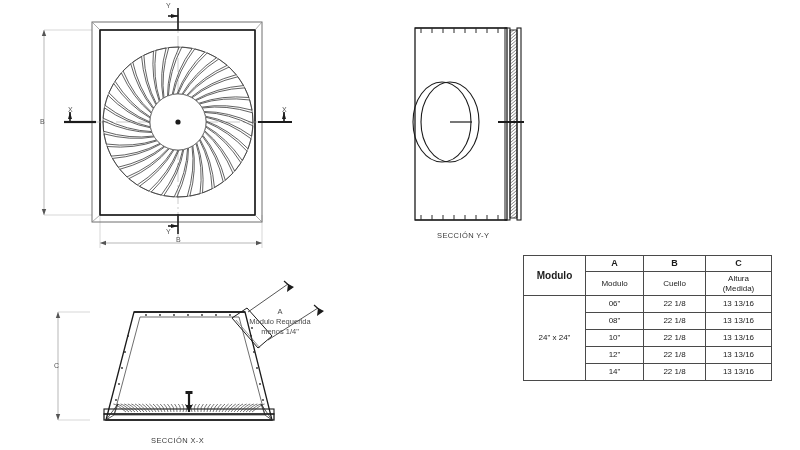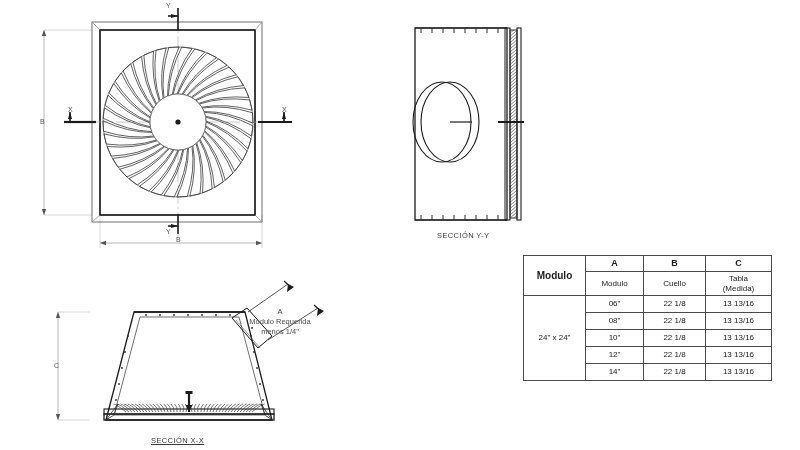--- a/index.html
+++ b/index.html
@@ -373,21 +373,21 @@
   <span class="dimlabel" style="left:40px; top:118px;">B</span>
   <span class="dimlabel" style="left:176px; top:236px;">B</span>
   <span class="dimlabel" style="left:166px; top:2px;">Y</span>
   <span class="dimlabel" style="left:166px; top:228px;">Y</span>
   <span class="dimlabel" style="left:68px; top:106px;">X</span>
   <span class="dimlabel" style="left:282px; top:106px;">X</span>
 
   <span class="cap" style="left:437px; top:231px;">SECCIÓN Y-Y</span>
 
   <span class="dimlabel" style="left:54px; top:362px;">C</span>
-  <span class="cap" style="left:151px; top:436px;text-decoration:underline;">SECCIÓN X-X</span>
+  <span class="cap" style="left:151px; top:436px;">SECCIÓN X-X</span>
 
   <div class="note" style="left:230px; top:307px; width:100px;">
     <div>A</div>
     <div>Modulo Requerida</div>
     <div>menos 1/4"</div>
   </div>
 
   <div class="table-block">
     <table class="dims">
       <colgroup>
@@ -400,21 +400,21 @@
         <tr>
           <td rowspan="2" class="modulo-head">Modulo</td>
           <td class="hdr-ltr">A</td>
           <td class="hdr-ltr">B</td>
           <td class="hdr-ltr">C</td>
         </tr>
         <tr>
           <td class="hdr-sub">Modulo</td>
           <td class="hdr-sub">Cuello</td>
           <td class="hdr-sub">
-            <span>Tabla</span><br>
+            <span>Altura</span><br>
             <span>(Medida)</span>
           </td>
         </tr>
       </thead>
       <tbody id="table-body">
           <tr>
             <td class="modulo-cell" rowspan="5">24" x 24"</td>
             <td class="datacell">06"</td>
             <td class="datacell">22 1/8</td>
             <td class="datacell">13 13/16</td>

